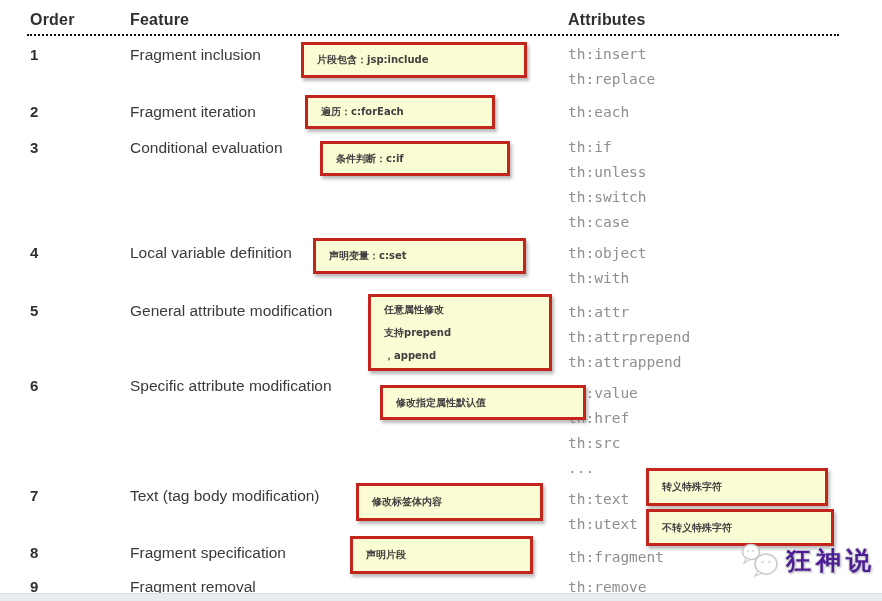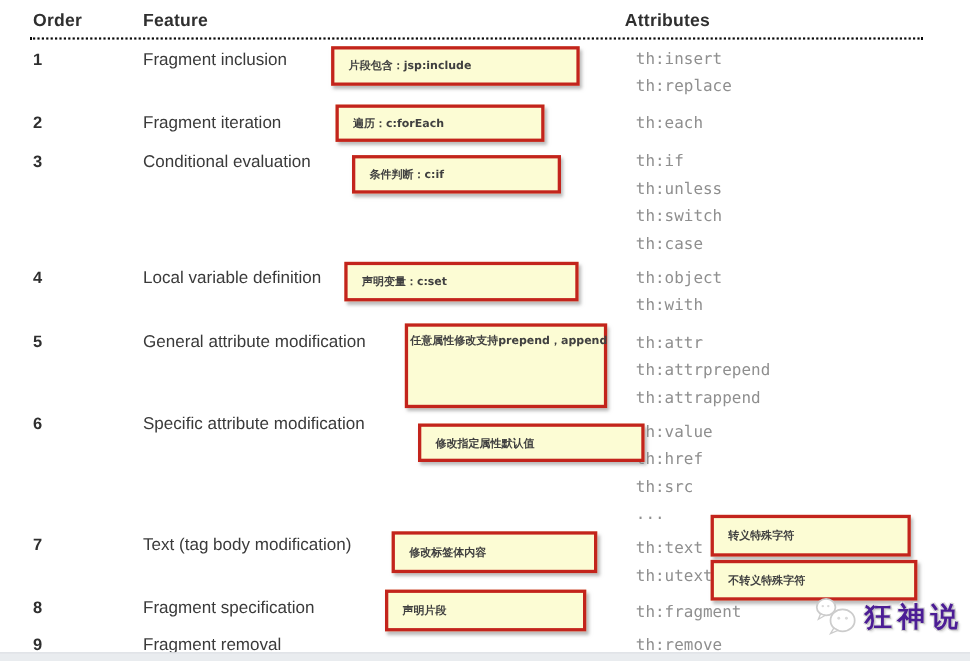--- a/index.html
+++ b/index.html
@@ -22,34 +22,34 @@
     position:absolute;left:27px;top:34px;width:812px;height:0;
     border-top:2px dotted #0a0a0a;
   }
   .cell{position:absolute;line-height:20px;}
   .order{left:30px;font-size:15px;font-weight:bold;color:var(--header-text);}
   .feature{left:130px;font-size:15.5px;font-weight:normal;color:var(--feature-text);}
   .attrs{position:absolute;left:568px;}
   .attr-line{
     height:25px;line-height:25px;font-size:14.5px;
     font-family:"DejaVu Sans Mono","Liberation Mono",monospace;
-    color:var(--attribute-text);white-space:pre;margin-left:10px;
+    color:var(--attribute-text);white-space:pre;
   }
   .anno{
     position:absolute;box-sizing:border-box;
     background:var(--annotation-bg);
     border:3px solid var(--annotation-border);
     box-shadow:2px 3px 3px rgba(130,130,130,0.55);
     display:flex;align-items:center;
     padding:2px 8px 2px 13px;
     font-size:10px;font-weight:bold;color:#404040;
     font-family:"DejaVu Sans","Liberation Sans",sans-serif;
     white-space:nowrap;
   }
-  .anno.multiline{flex-direction:row;align-items:flex-start;justify-content:center;}
+  .anno.multiline{flex-direction:column;align-items:flex-start;justify-content:center;}
   .anno.multiline span{line-height:23px;}
   .watermark{
     position:absolute;left:740px;top:542px;display:flex;align-items:center;gap:6px;
   }
   .watermark-text{
     font-size:25px;font-weight:bold;letter-spacing:5px;color:#4c1d95;
     text-shadow:1px 1px 0 #c6c6c6,-1px -1px 0 #e8e8e8,1px -1px 0 #d8d8d8,-1px 1px 0 #d8d8d8,2px 2px 2px #dddddd;
   }
   .bottom-bar{
     position:absolute;left:0;top:593px;width:882px;height:8px;

